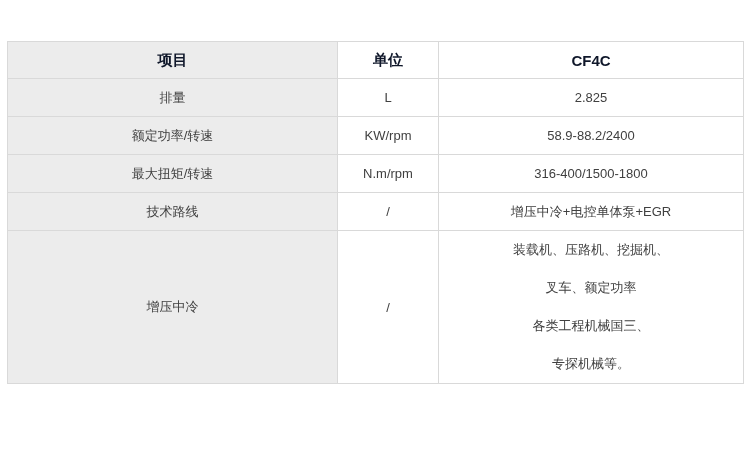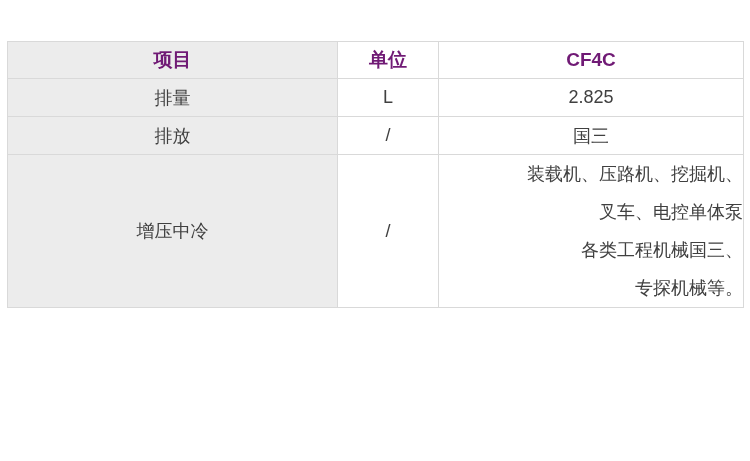--- a/index.html
+++ b/index.html
@@ -25,42 +25,41 @@
     border: 1px solid #c0c0c0;
   }
   table.spec th,
   table.spec td {
     border: 1px solid #d9d9d9;
     text-align: center;
     vertical-align: middle;
     padding: 0;
     background: #ffffff;
     color: #404040;
-    font-size: 18px;
+    font-size: 13px;
     font-weight: 400;
   }
   table.spec thead th {
     height: 36px;
-    font-size: 19px;
+    font-size: 15px;
     font-weight: 700;
-    color: #701a75;
+    color: #0f172a;
   }
   table.spec tbody td {
     height: 37px;
   }
   table.spec .col-item {
     background: #ececec;
   }
   table.spec tr.row-tall td {
     height: 152px;
   }
   .multiline div {
     line-height: 38px;
     white-space: nowrap;
-    text-align: right;
   }
 </style>
 </head>
 <body>
 
 <div class="page">
   <table class="spec">
     <colgroup>
       <col style="width:330px">
       <col style="width:101px">
@@ -73,31 +72,41 @@
         <th>CF4C</th>
       </tr>
     </thead>
     <tbody>
       <tr>
         <td class="col-item">排量</td>
         <td>L</td>
         <td>2.825</td>
       </tr>
       <tr>
-        <td class="col-item">排放</td>
+        <td class="col-item">额定功率/转速</td>
+        <td>KW/rpm</td>
+        <td>58.9-88.2/2400</td>
+      </tr>
+      <tr>
+        <td class="col-item">最大扭矩/转速</td>
+        <td>N.m/rpm</td>
+        <td>316-400/1500-1800</td>
+      </tr>
+      <tr>
+        <td class="col-item">技术路线</td>
         <td>/</td>
-        <td>国三</td>
+        <td>增压中冷+电控单体泵+EGR</td>
       </tr>
       <tr class="row-tall">
         <td class="col-item">增压中冷</td>
         <td>/</td>
         <td>
           <div class="multiline">
             <div>装载机、压路机、挖掘机、</div>
-            <div>叉车、电控单体泵</div>
+            <div>叉车、额定功率</div>
             <div>各类工程机械国三、</div>
             <div>专探机械等。</div>
           </div>
         </td>
       </tr>
     </tbody>
   </table>
 </div>
 
 </body></html>

